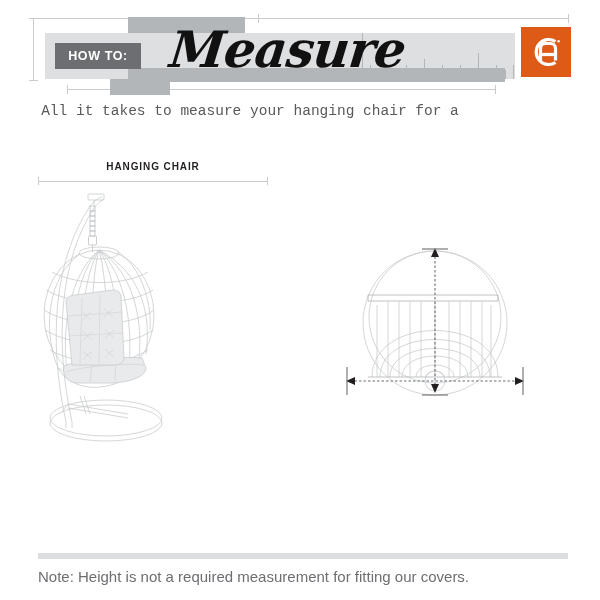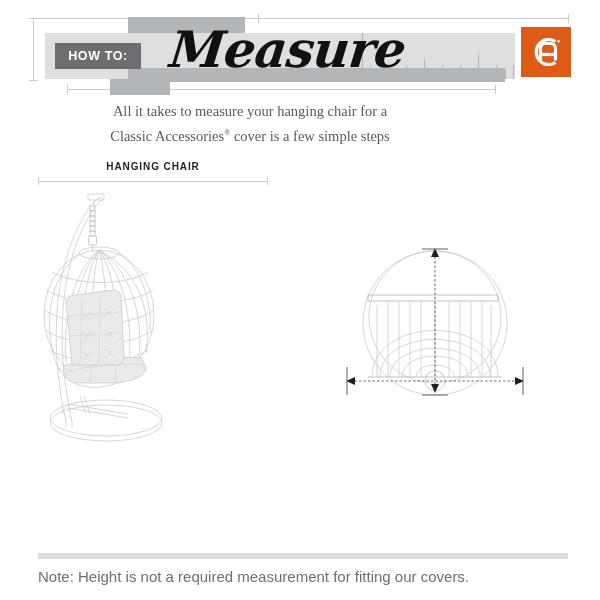--- a/index.html
+++ b/index.html
@@ -52,21 +52,21 @@
   .dim-h{height:1px;}
   .dim-v{width:1px;}
   .cap{position:absolute;background:#c9cbcd;}
   .cap-v{width:1px;height:9px;}
   .cap-h{height:1px;width:9px;}
 
   
   .subtitle{
     position:absolute;left:0;top:100px;width:500px;
     text-align:center;color:#58595b;font-size:14.5px;line-height:22px;
-    font-family:Liberation Serif, serif;
+    font-family:Liberation Mono, monospace;
   }
   .subtitle sup{font-size:8px;vertical-align:super;}
 
   
   .sec-label{
     position:absolute;left:38px;top:161px;width:230px;text-align:center;
     font-size:10px;font-weight:bold;letter-spacing:.9px;color:#231f20;
   }
   .sec-rule{position:absolute;left:38px;top:181px;width:230px;height:1px;background:#c9cbcd;}
   .sec-rule-cap-l{position:absolute;left:38px;top:177px;width:1px;height:8px;background:#c9cbcd;}
@@ -145,21 +145,20 @@
         <path d="M19.5 33.5 L19.5 21.5 A5 5 0 0 1 24.5 16.5 L29.5 16.5 A5 5 0 0 1 34.5 21.5 L34.5 33.5" fill="none" stroke="#ffffff" stroke-width="3.2"></path>
         <line x1="19.5" y1="27.5" x2="34.5" y2="27.5" stroke="#ffffff" stroke-width="3.2"></line>
 
         <circle cx="37.6" cy="14.2" r="1.2" fill="#ffffff"></circle>
       </svg>
     </div>
   </div>
 
   <div class="subtitle">
     <div>All it takes to measure your hanging chair for a</div>
-    <div><span>Classic Accessories</span><sup>®</sup><span> cover is a few simple steps</span></div>
   </div>
 
   <div class="sec-label">HANGING CHAIR</div>
   <div class="sec-rule"></div>
   <div class="sec-rule-cap-l"></div>
   <div class="sec-rule-cap-r"></div>
 
   <div class="art-chair">
     <svg width="180" height="260" viewBox="0 0 180 260" aria-hidden="true">
       <g fill="none" stroke="#c9cbcd" stroke-width="0.8">

